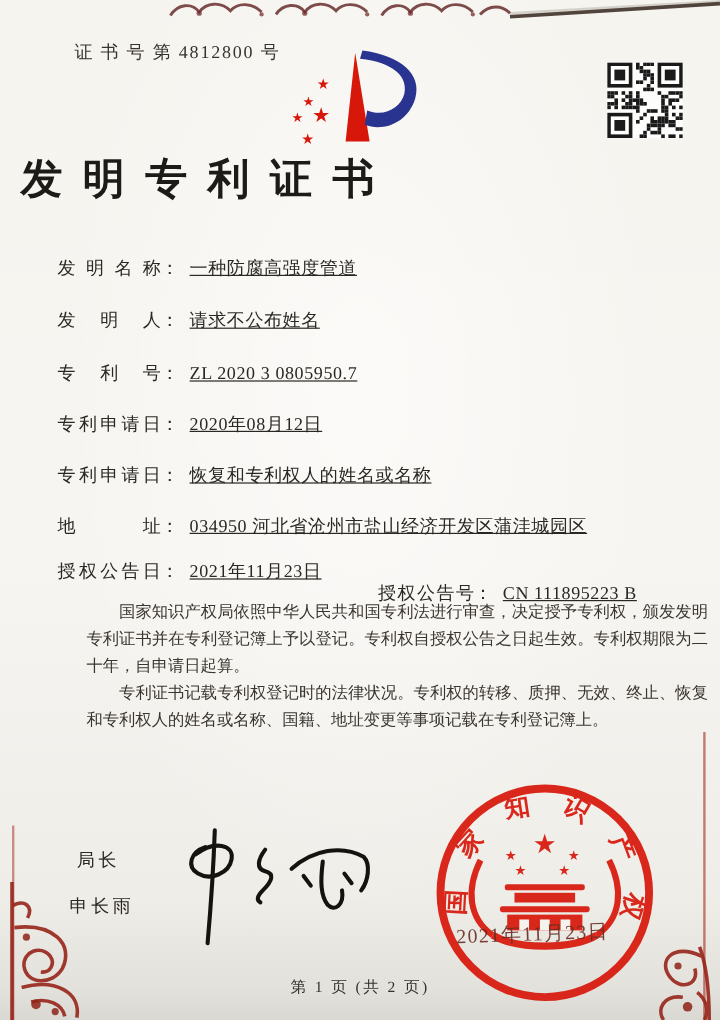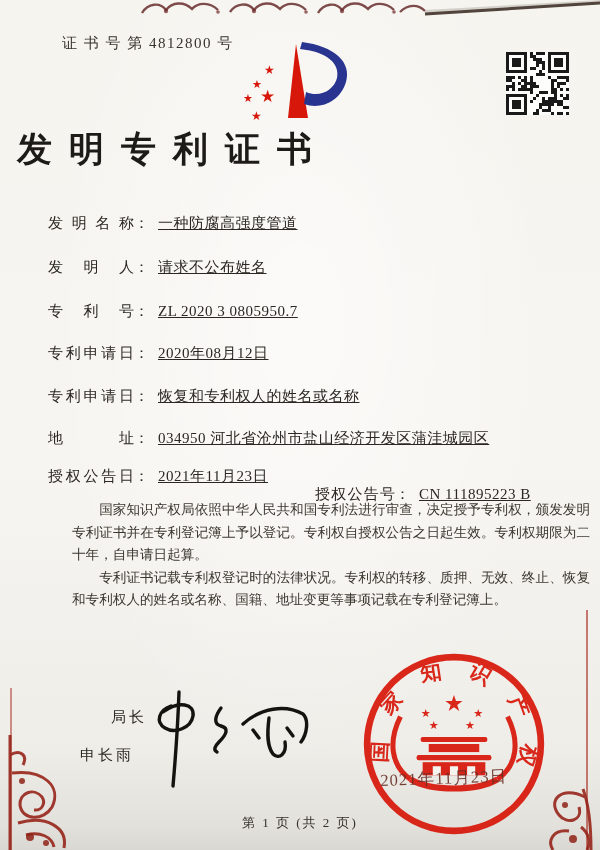--- a/index.html
+++ b/index.html
@@ -15,22 +15,22 @@
          font-size:35px;font-weight:bold;letter-spacing:17px;text-indent:17px;color:#1d1b18;}
   .row{position:absolute;left:48px;font-size:15px;white-space:nowrap;color:#2b2823;}
   .f-label{display:inline-block;width:86px;text-align:justify;text-align-last:justify;vertical-align:bottom;}
   .f-colon{display:inline-block;margin-right:9px;}
   .f-value{letter-spacing:.5px;text-decoration:underline;}
   .grant-2{position:absolute;left:267px;top:18px;}
   .grant-2 .f-label{width:80px;}
   .body-text{position:absolute;left:48px;top:499px;width:518px;font-size:13.6px;line-height:1.66;
              color:#3a362f;text-align:justify;margin-left:24px;}
   .body-text p{margin:0;text-indent:2em;}
-  .sig-title{position:absolute;left:64px;top:708px;font-size:15px;letter-spacing:3px;color:#2b2823;margin-left:47px;}
-  .sig-name{position:absolute;left:58px;top:746px;font-size:15px;letter-spacing:3px;color:#2b2823;margin-left:22px;}
+  .sig-title{position:absolute;left:64px;top:708px;font-size:15px;letter-spacing:3px;color:#2b2823;}
+  .sig-name{position:absolute;left:58px;top:746px;font-size:15px;letter-spacing:3px;color:#2b2823;}
   .footer{position:absolute;left:0;top:814px;width:100%;text-align:center;font-size:13px;
           letter-spacing:2px;color:#34302b;}
   .abs{position:absolute;}
   .edge-left{left:10px;top:688px;width:2px;height:162px;background:rgba(164,41,30,.5);}
   .edge-right{left:586px;top:610px;width:2px;height:240px;background:rgba(164,41,30,.6);}
 </style>
 </head>
 <body>
 
 <div class="page">

